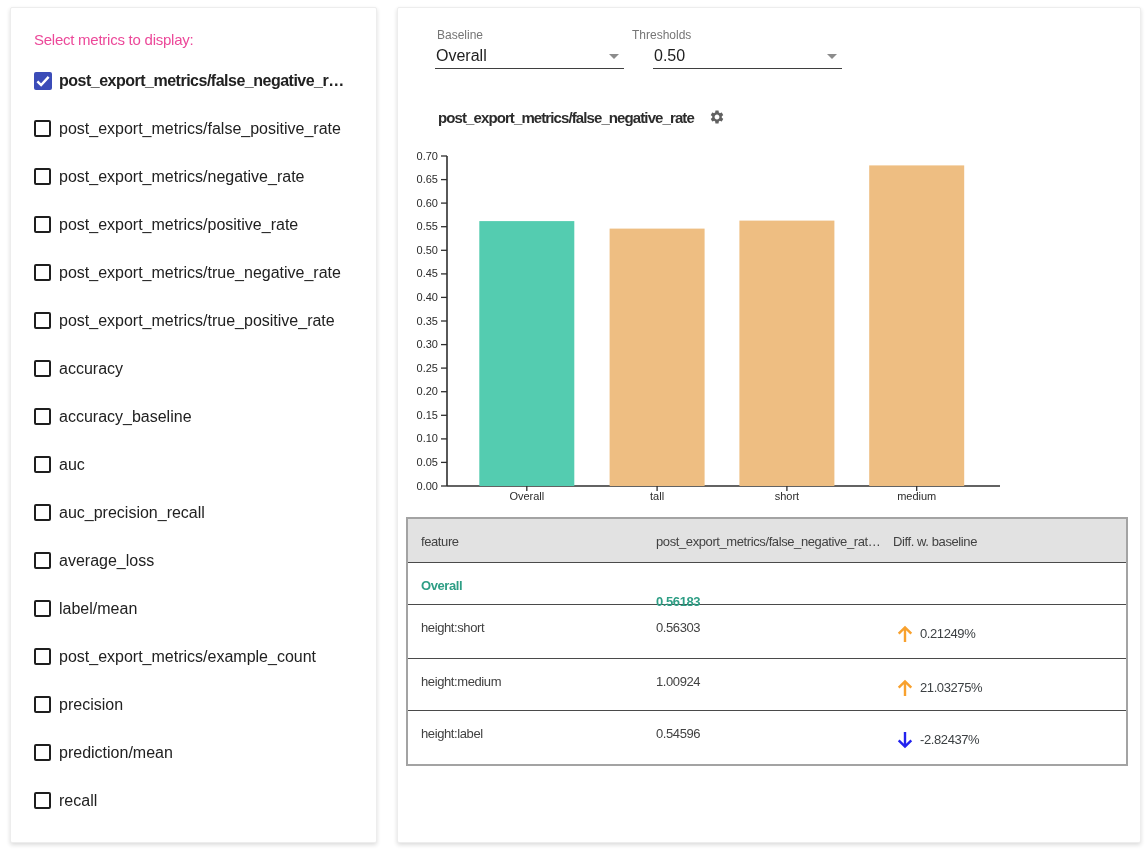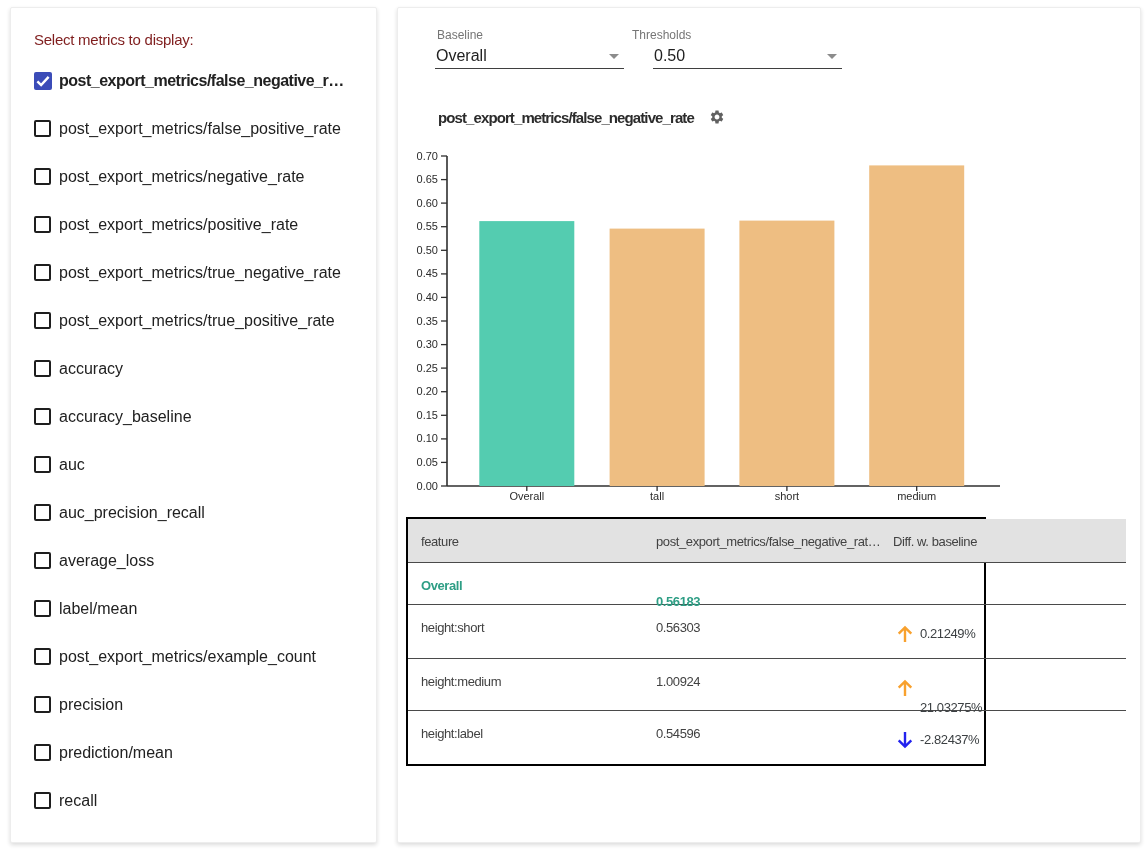--- a/index.html
+++ b/index.html
@@ -2,35 +2,35 @@
 <html><head>
 <meta charset="utf-8">
 <style>
   html,body{margin:0;padding:0;background:#fff;width:1147px;height:856px;overflow:hidden;}
   *{box-sizing:border-box;}
   body{font-family:"Liberation Sans", sans-serif;}
   .card{position:absolute;background:#fff;border:1px solid #ededed;border-radius:2px;
         box-shadow:0 2px 4px rgba(0,0,0,0.14);}
   #leftcard{left:10px;top:7px;width:367px;height:836px;}
   #rightcard{left:397px;top:7px;width:744px;height:836px;}
-  .seltitle{position:absolute;left:34px;top:31px;font-size:15px;color:#7f1d1d;letter-spacing:-0.25px;}
+  .seltitle{position:absolute;left:34px;top:31px;font-size:15px;color:#ec4899;letter-spacing:-0.25px;}
   .item{position:absolute;left:34px;height:18px;}
   .cb{position:absolute;left:0;top:0;width:17px;height:17px;border:2px solid #1e1e1e;
       border-radius:2px;background:#fff;}
   .cb.on{border:none;background:#3b4cb8;width:18px;height:18px;}
   .itemlbl{position:absolute;left:25px;top:0px;font-size:16px;color:#212121;white-space:nowrap;}
   .bold{font-weight:bold;}
   .tight{letter-spacing:-0.5px;}
   .ddlabel{position:absolute;font-size:12px;color:#757575;}
   .ddvalue{position:absolute;font-size:16px;color:#212121;}
   .ddline{position:absolute;height:1px;background:#3f3f3f;}
   .ddarrow{position:absolute;width:0;height:0;border-left:5px solid transparent;
            border-right:5px solid transparent;border-top:5.5px solid #8c8c8c;}
   .charttitle{position:absolute;left:438px;top:109px;font-size:15px;font-weight:bold;color:#2b2b2b;letter-spacing:-0.9px;}
-  #tbl{position:absolute;left:406px;top:517px;width:580px;height:249px;border:2px solid #000000;background:#fff;}
+  #tbl{position:absolute;left:406px;top:517px;width:722px;height:249px;border:2px solid #a3a3a3;background:#fff;}
   .trow{position:absolute;left:0;width:718px;border-bottom:1px solid #4a4a4a;}
   .thead{background:#e2e2e2;}
   .noborder{border-bottom:none !important;}
   .tcell{position:absolute;font-size:13px;color:#424242;white-space:nowrap;letter-spacing:-0.4px;}
   .teal{color:#2e9e85;font-weight:bold;}
   .dcell{position:absolute;font-size:13px;color:#3c4043;letter-spacing:-0.4px;}
 </style>
 </head>
 <body>
 <div class="card" id="leftcard"></div>
@@ -186,21 +186,21 @@
         <span style="position:absolute;left:23px;top:2px;">0.21249%</span>
       </span>
     </div>
 <div class="trow" style="top:140px;height:52px;">
       <span class="tcell" style="left:13px;top:15px;">height:medium</span>
       <span class="tcell" style="left:248px;top:15px;">1.00924</span>
       <span class="dcell" style="left:489px;top:19px;width:120px;height:18px;">
         <svg width="16" height="18" viewBox="0 0 16 18" style="position:absolute;left:0;top:1px;">
           <path fill="none" stroke="#f8a12e" stroke-width="2.4" d="M8 17 V2.4 M1.7 8.7 L8 2.4 L14.3 8.7"></path>
         </svg>
-        <span style="position:absolute;left:23px;top:2px;margin-top:20px;">21.03275%</span>
+        <span style="position:absolute;left:23px;top:2px;">21.03275%</span>
       </span>
     </div>
 <div class="trow noborder" style="top:192px;height:53px;">
       <span class="tcell" style="left:13px;top:15px;">height:label</span>
       <span class="tcell" style="left:248px;top:15px;">0.54596</span>
       <span class="dcell" style="left:489px;top:19px;width:120px;height:18px;">
         <svg width="16" height="18" viewBox="0 0 16 18" style="position:absolute;left:0;top:1px;">
           <path fill="none" stroke="#2222ee" stroke-width="2.4" d="M8 1 V15.6 M1.7 9.3 L8 15.6 L14.3 9.3"></path>
         </svg>
         <span style="position:absolute;left:23px;top:2px;">-2.82437%</span>

